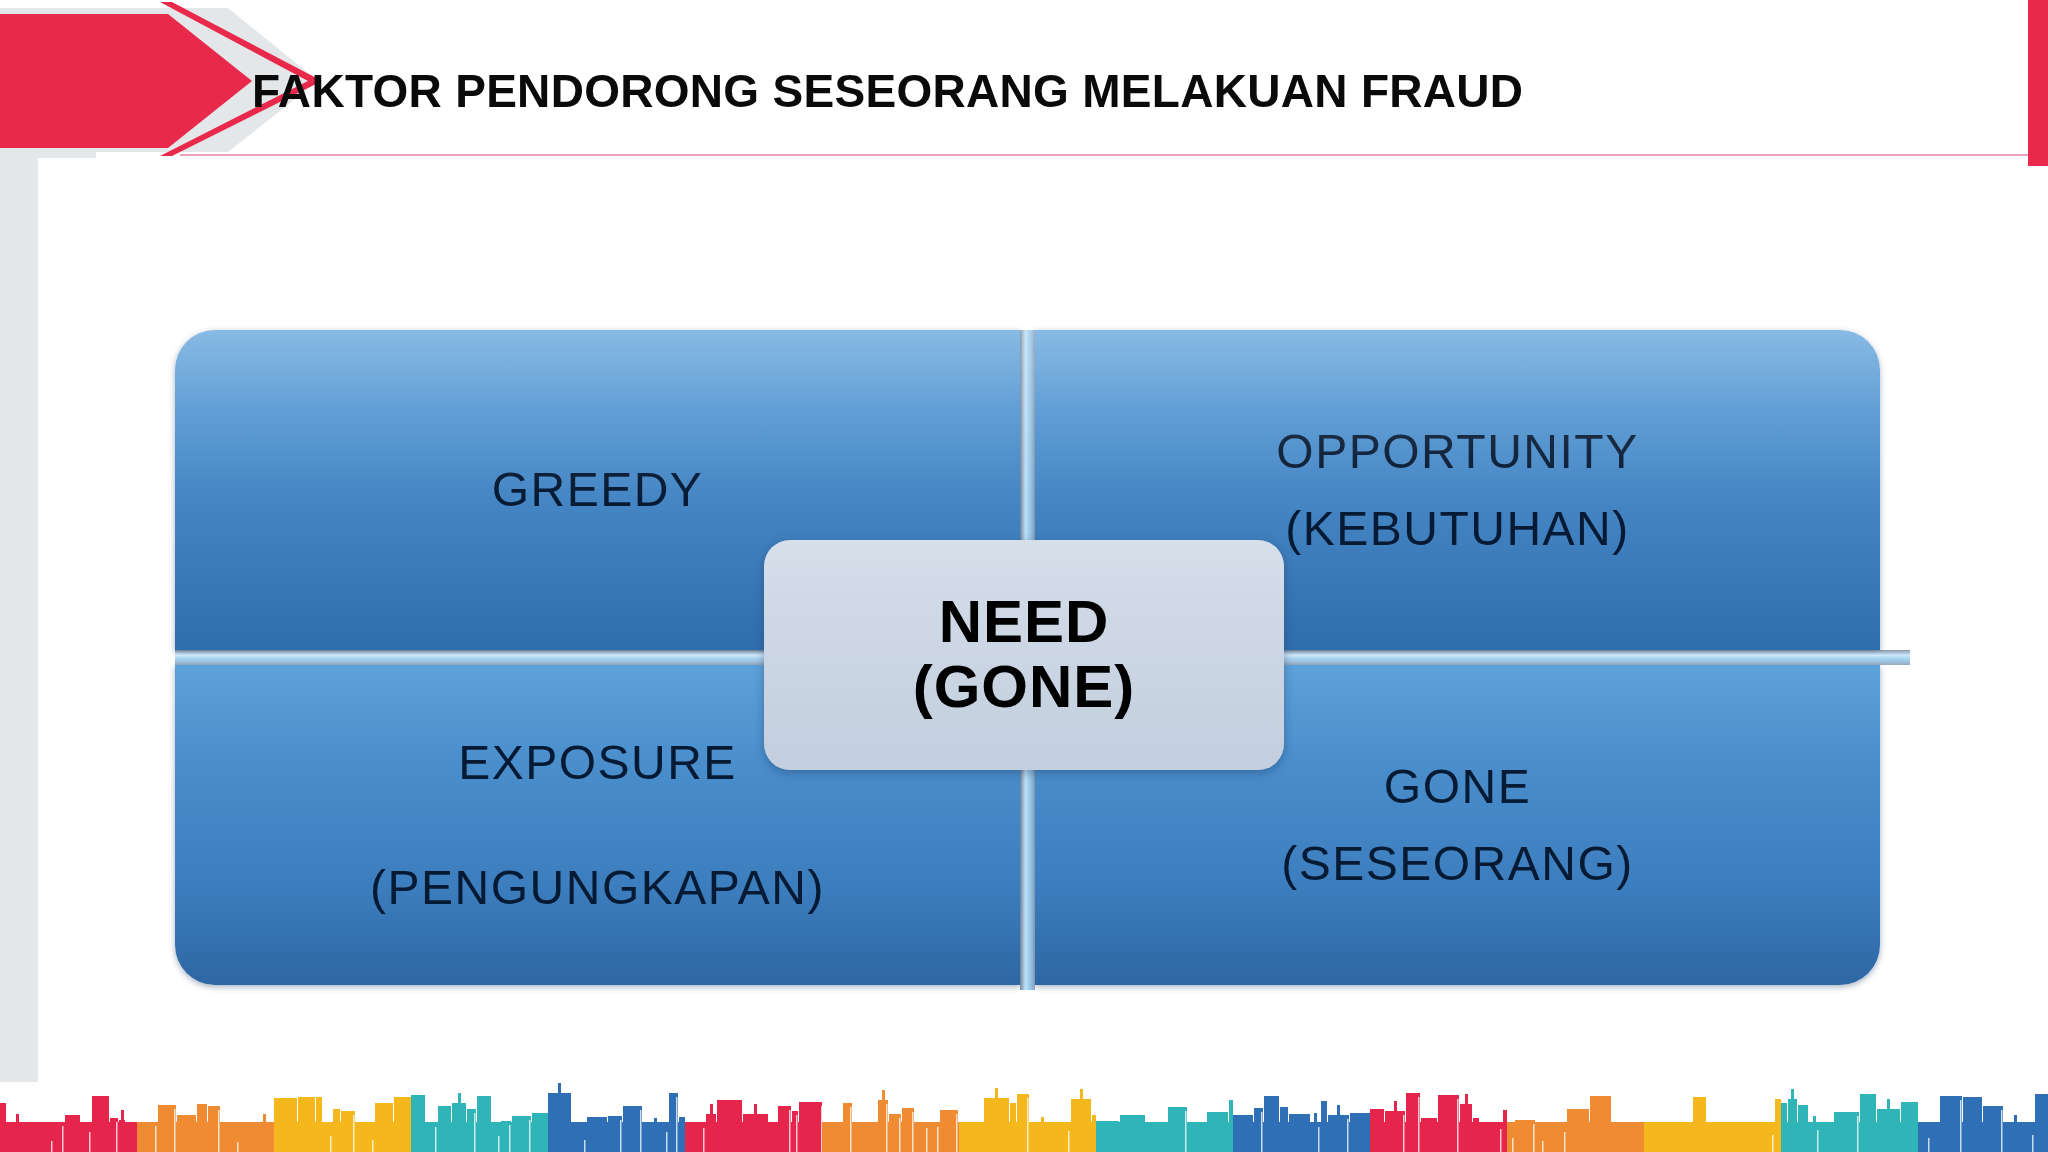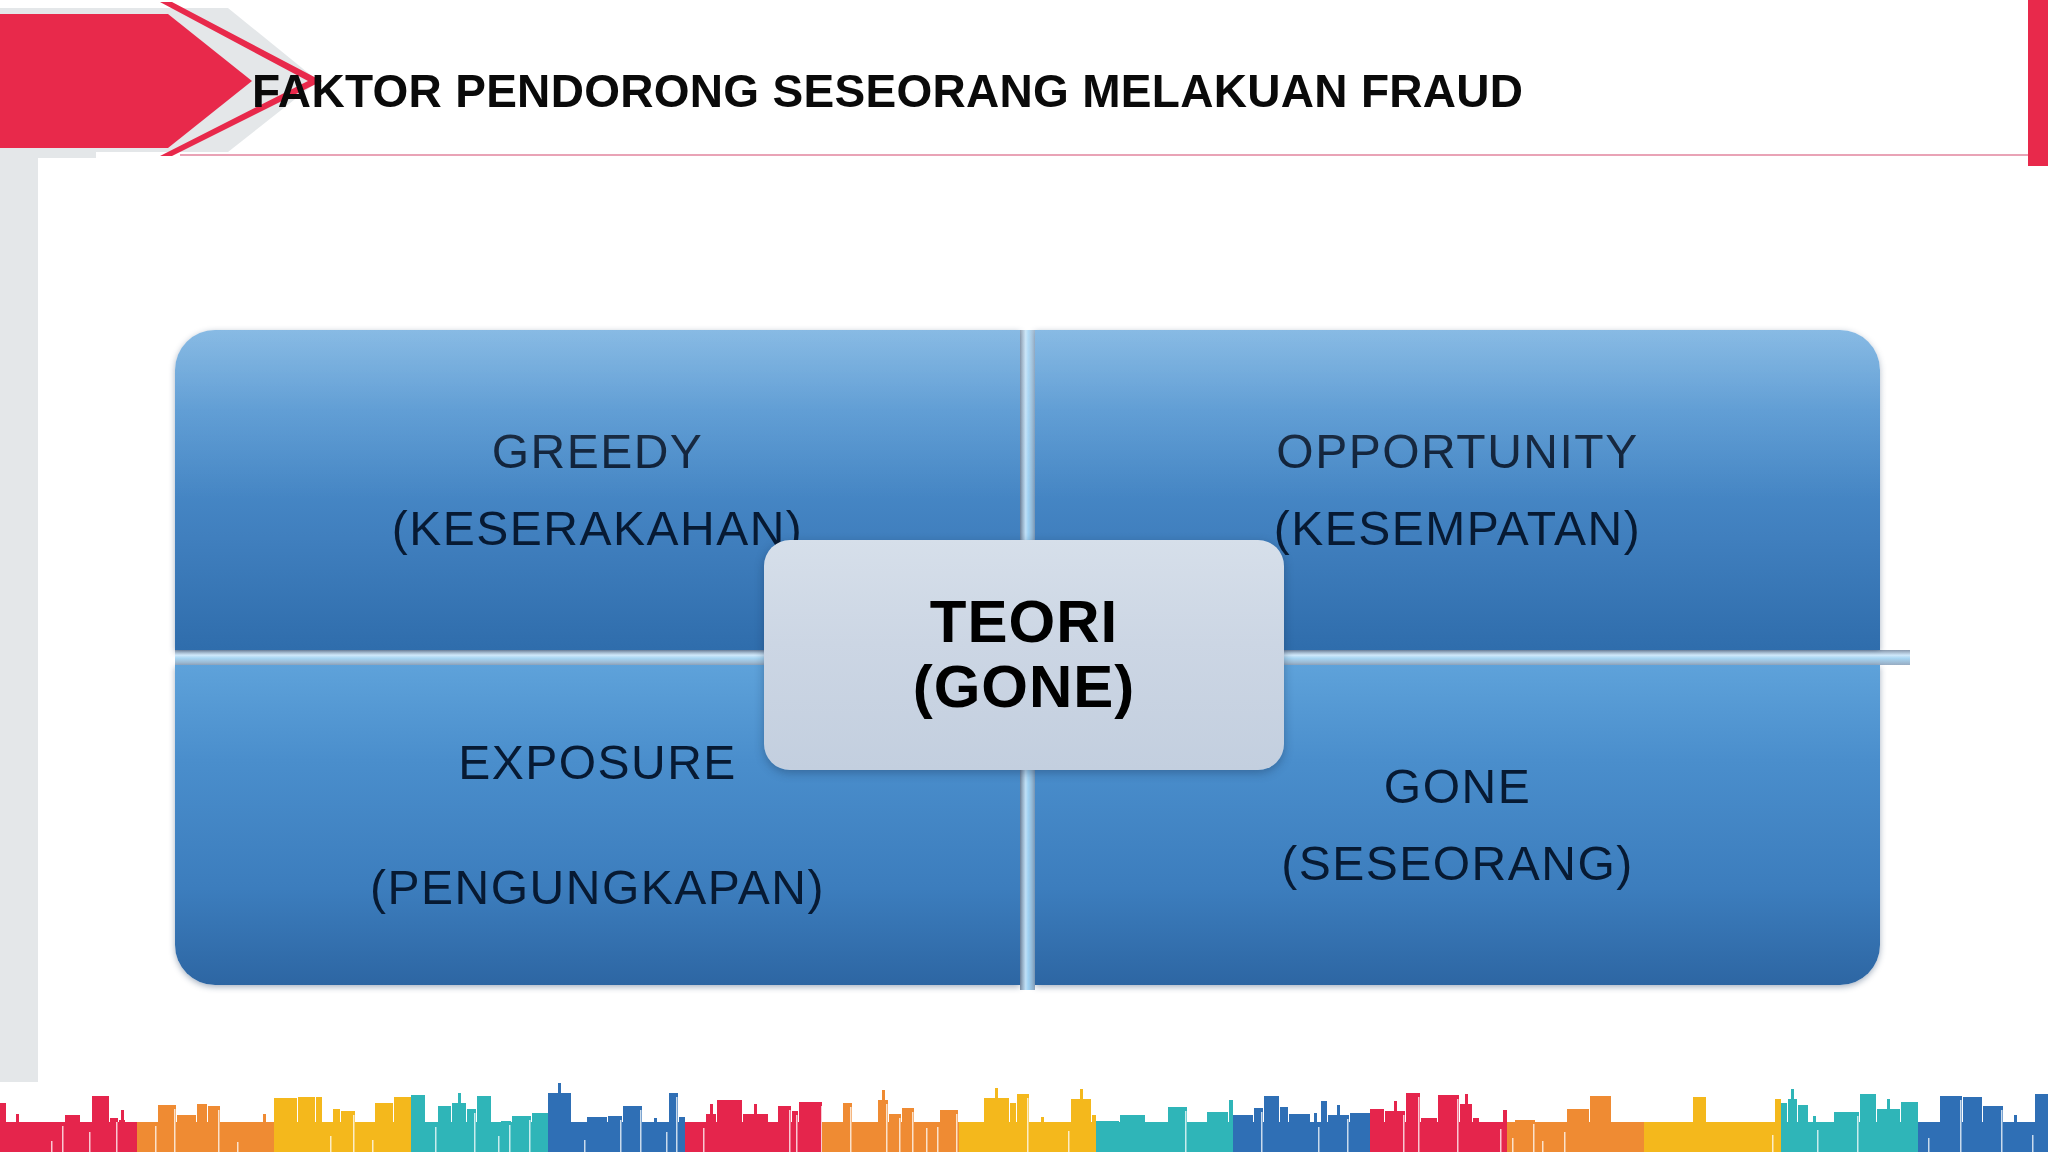--- a/index.html
+++ b/index.html
@@ -163,45 +163,44 @@
   <div class="right-red-bar"></div>
 </div>
 
 <div class="left-gray-strip"></div>
 <div class="content-card"></div>
 
 <div class="diagram">
 
   <div class="quad q-tl">
     <div class="line1">GREEDY</div>
-    <div class="line2">(KESERAKAHAN)</div>
   </div>
 
   <div class="quad q-tr">
     <div class="line1">OPPORTUNITY</div>
-    <div class="line2">(KESEMPATAN)</div>
+    <div class="line2">(KEBUTUHAN)</div>
   </div>
 
   <div class="quad q-bl">
     <div class="line1">EXPOSURE</div>
     <div class="line2">(PENGUNGKAPAN)</div>
   </div>
 
   <div class="quad q-br">
     <div class="line1">GONE</div>
     <div class="line2">(SESEORANG)</div>
   </div>
 
   <div class="seam-v"></div>
   <div class="seam-h"></div>
   <div class="quad-gloss"></div>
 </div>
 
 <div class="center-badge">
-  <div class="cl1">TEORI</div>
+  <div class="cl1">NEED</div>
   <div class="cl2">(GONE)</div>
 </div>
 
 <div class="footer-skyline" id="skyline">
     <div class="sky-seg" style="width: 137px;"><svg width="137" height="70" viewBox="0 0 137 70">
         <rect x="0" y="40" width="137" height="30" fill="#e5254c"></rect>
         <rect x="0" y="21" width="6" height="49" fill="#e5254c"></rect>
         <rect x="7" y="42" width="20" height="28" fill="#e5254c"></rect>
         <rect x="16" y="32" width="3" height="12" fill="#e5254c"></rect>
         <rect x="28" y="55" width="25" height="15" fill="#e5254c"></rect>

